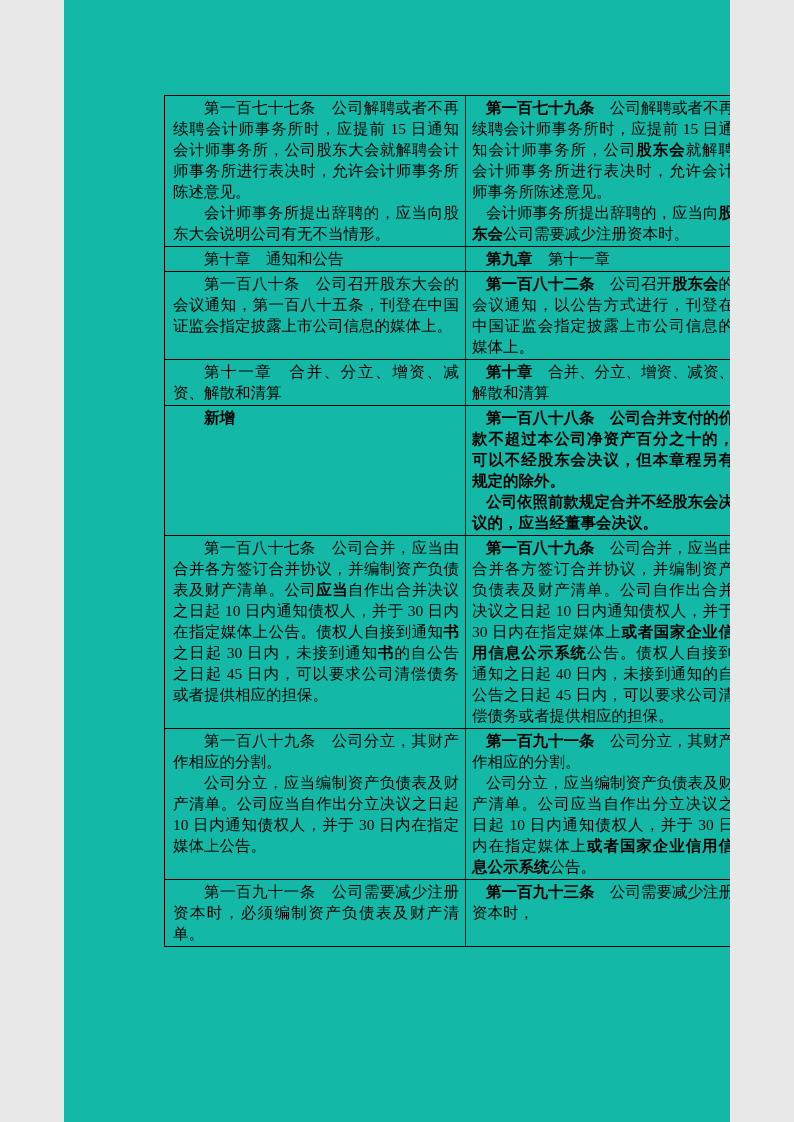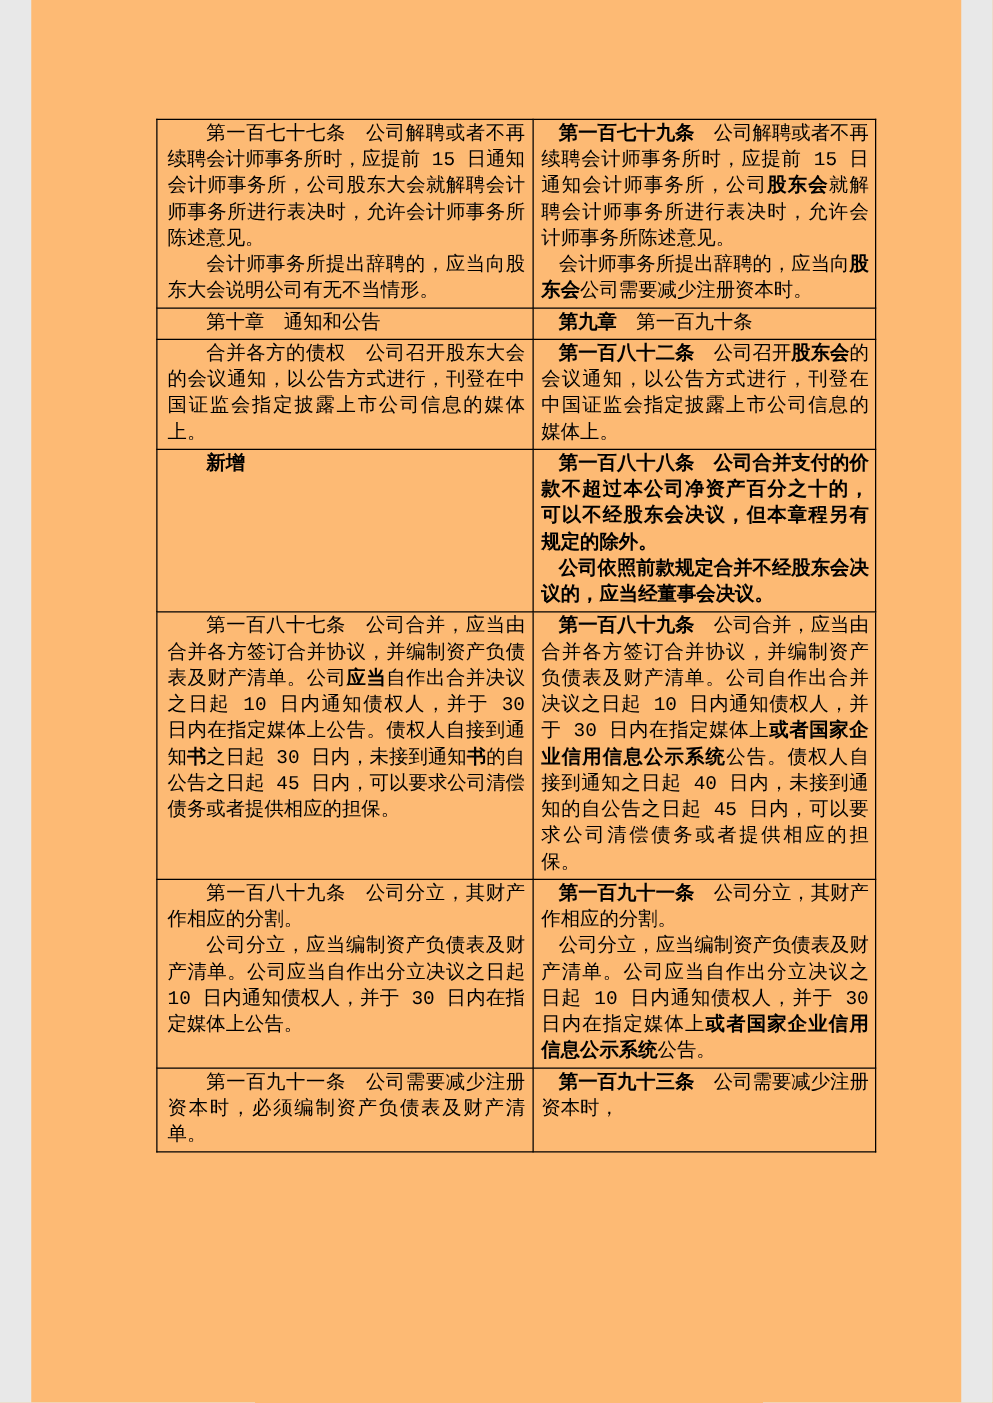--- a/index.html
+++ b/index.html
@@ -1,23 +1,23 @@
 <!DOCTYPE html>
 <html><head>
 <meta charset="utf-8">
 <style>
   html, body { margin: 0; padding: 0; background: #e8e8e8; }
   .page {
     position: relative;
-    width: 744px;
+    width: 666px;
     height: 1122px;
-    background: #fdba74;
+    background: #14b8a6;
     margin: 0 auto;
     overflow: hidden;
-    font-family: Liberation Mono, monospace;
+    font-family: Liberation Serif, serif;
     color: #000000;
   }
   table.cmp {
     position: absolute;
     left: 100px;
     top: 95px;
     width: 575px;
     border-collapse: collapse;
     table-layout: fixed;
   }
@@ -57,29 +57,37 @@
           <td class="right">
             <p class="para indent-1"><span class="run b">第一百七十九条</span><span class="run">　公司解聘或者不再续聘会计师事务所时，应提前 15 日通知会计师事务所，公司</span><span class="run b">股东会</span><span class="run">就解聘会计师事务所进行表决时，允许会计师事务所陈述意见。</span></p>
             <p class="para indent-1"><span class="run">会计师事务所提出辞聘的，应当向</span><span class="run b">股东会</span><span class="run">公司需要减少注册资本时。</span></p>
           </td>
         </tr>
         <tr>
           <td class="left">
             <p class="para indent-2"><span class="run">第十章　通知和公告</span></p>
           </td>
           <td class="right">
-            <p class="para indent-1"><span class="run b">第九章</span><span class="run">　第一百九十条</span></p>
+            <p class="para indent-1"><span class="run b">第九章</span><span class="run">　第十一章</span></p>
           </td>
         </tr>
         <tr>
           <td class="left">
-            <p class="para indent-2"><span class="run">合并各方的债权　公司召开股东大会的会议通知，以公告方式进行，刊登在中国证监会指定披露上市公司信息的媒体上。</span></p>
+            <p class="para indent-2"><span class="run">第一百八十条　公司召开股东大会的会议通知，第一百八十五条，刊登在中国证监会指定披露上市公司信息的媒体上。</span></p>
           </td>
           <td class="right">
             <p class="para indent-1"><span class="run b">第一百八十二条</span><span class="run">　公司召开</span><span class="run b">股东会</span><span class="run">的会议通知，以公告方式进行，刊登在中国证监会指定披露上市公司信息的媒体上。</span></p>
+          </td>
+        </tr>
+        <tr>
+          <td class="left">
+            <p class="para indent-2"><span class="run">第十一章　合并、分立、增资、减资、解散和清算</span></p>
+          </td>
+          <td class="right">
+            <p class="para indent-1"><span class="run b">第十章</span><span class="run">　合并、分立、增资、减资、解散和清算</span></p>
           </td>
         </tr>
         <tr>
           <td class="left">
             <p class="para indent-2"><span class="run b">新增</span></p>
           </td>
           <td class="right">
             <p class="para indent-1"><span class="run b">第一百八十八条　公司合并支付的价款不超过本公司净资产百分之十的，可以不经股东会决议，但本章程另有规定的除外。</span></p>
             <p class="para indent-1"><span class="run b">公司依照前款规定合并不经股东会决议的，应当经董事会决议。</span></p>
           </td>

